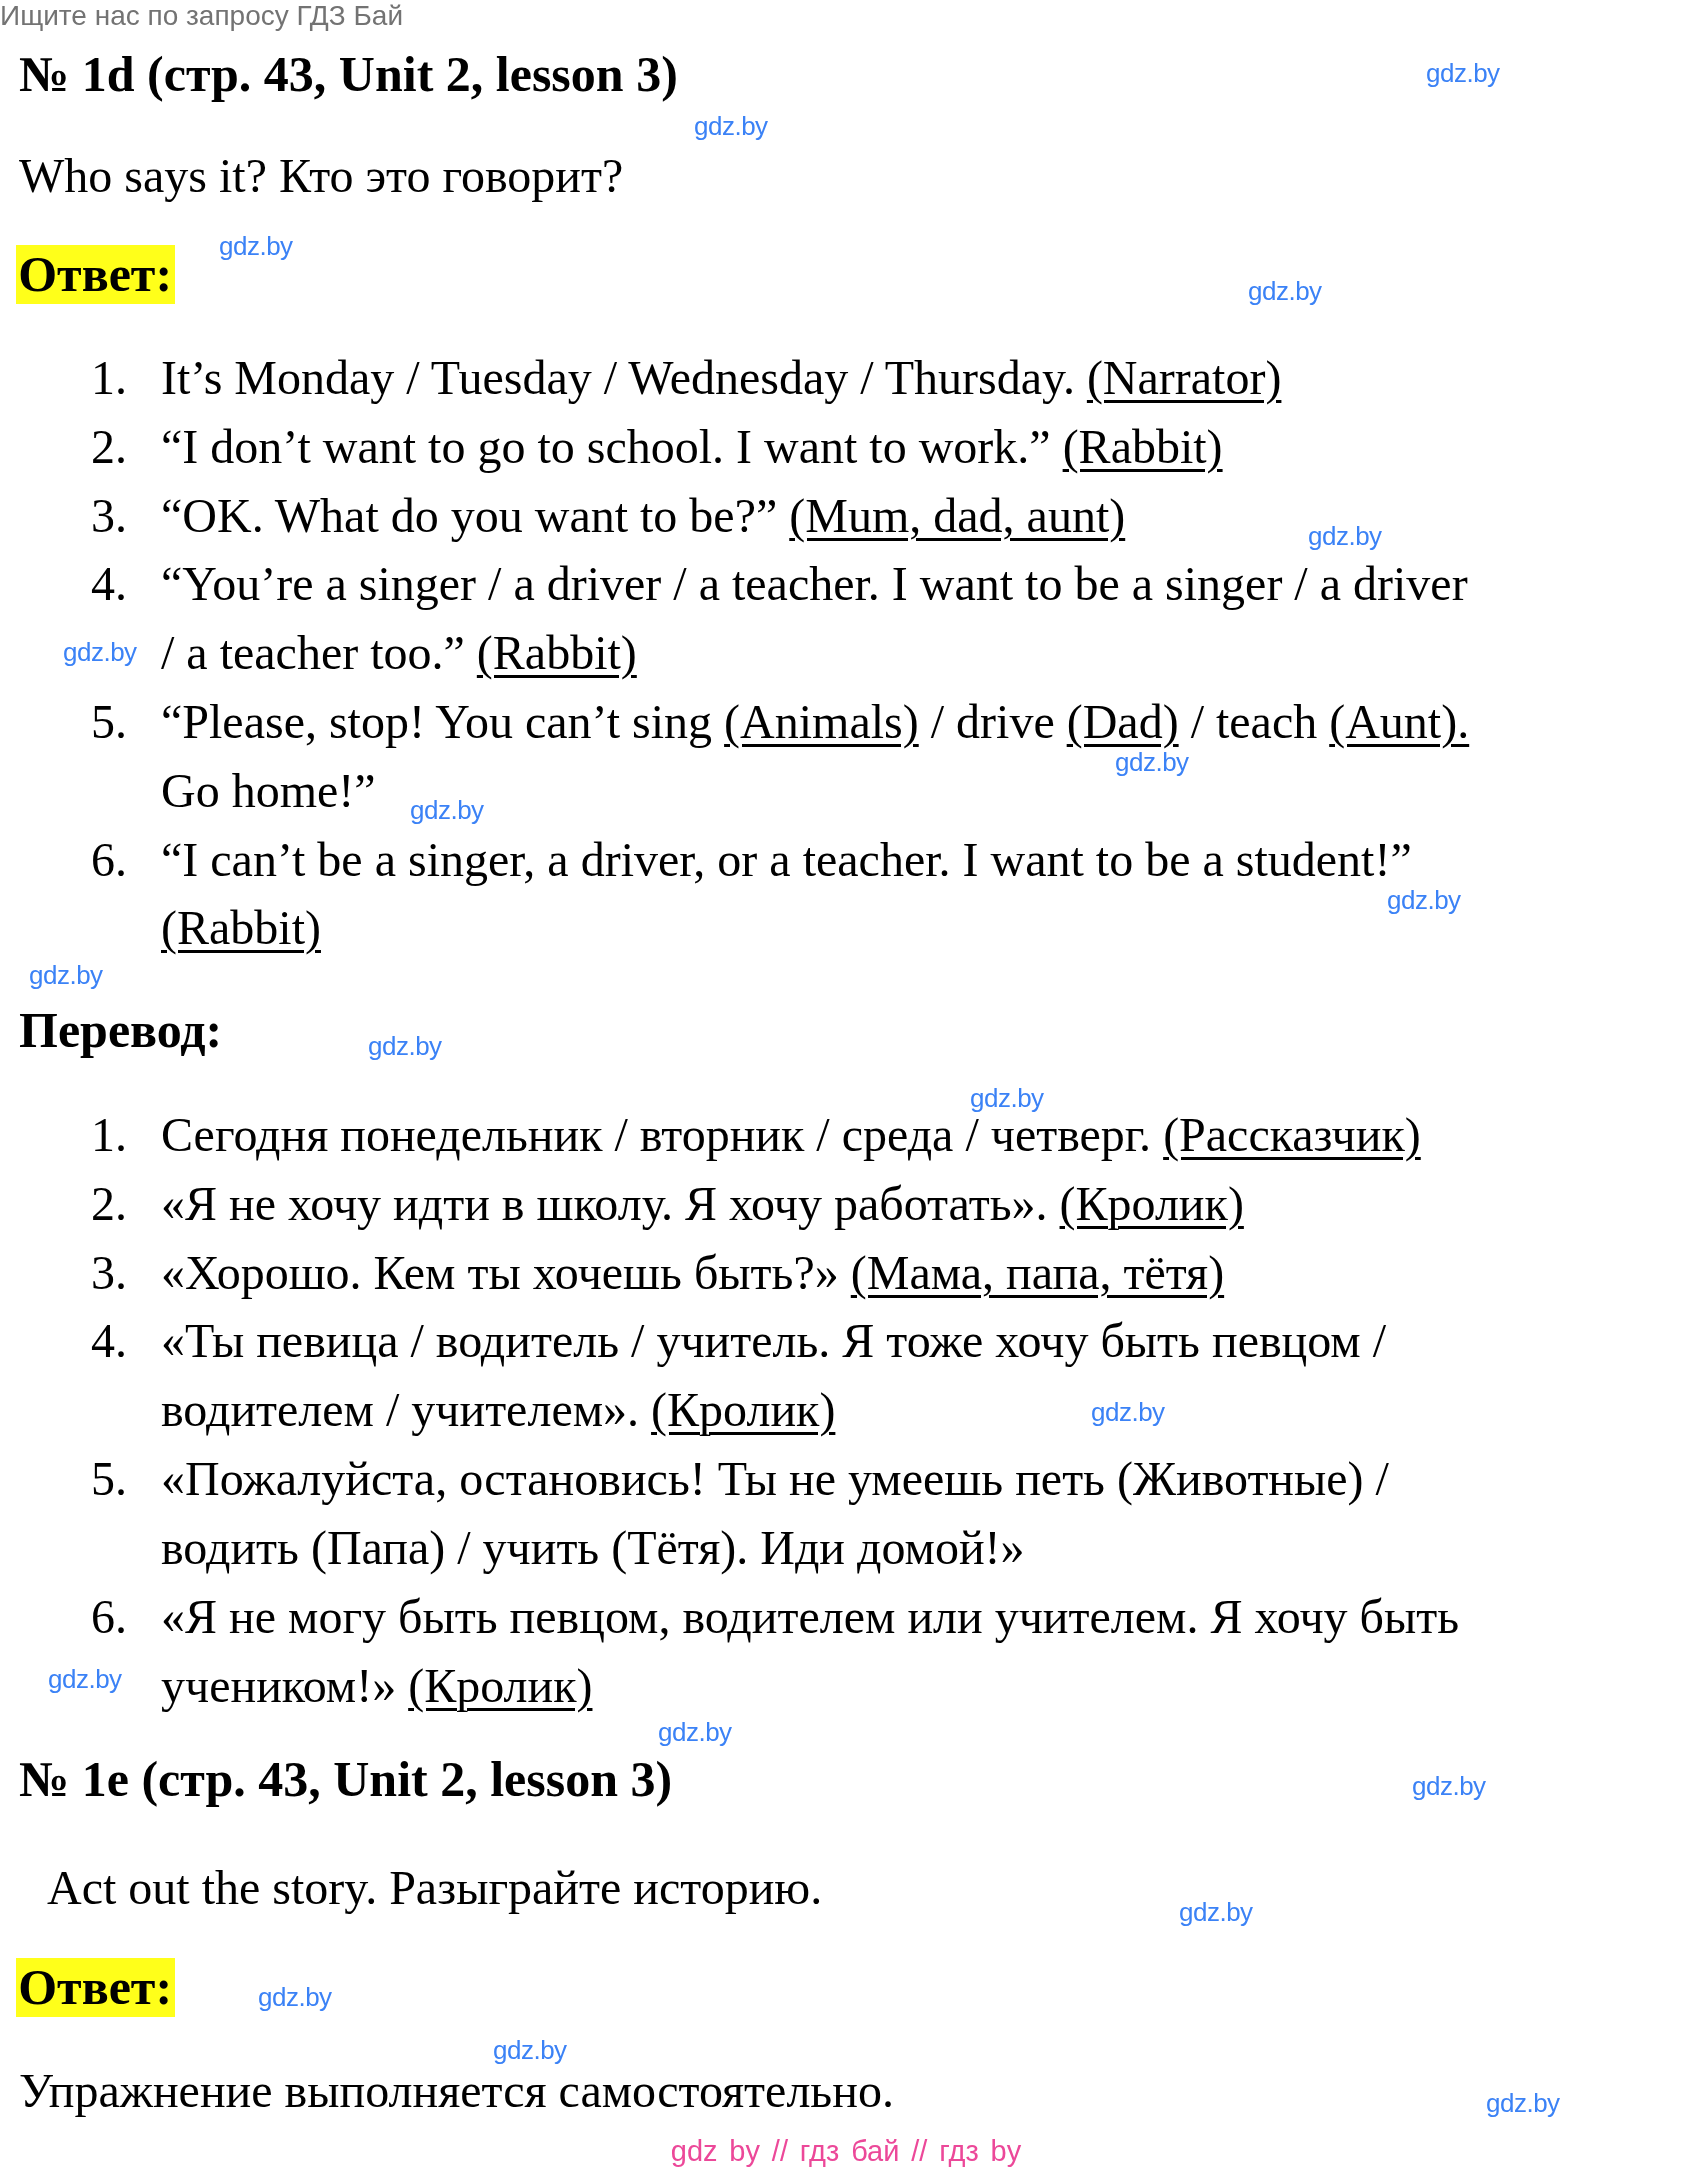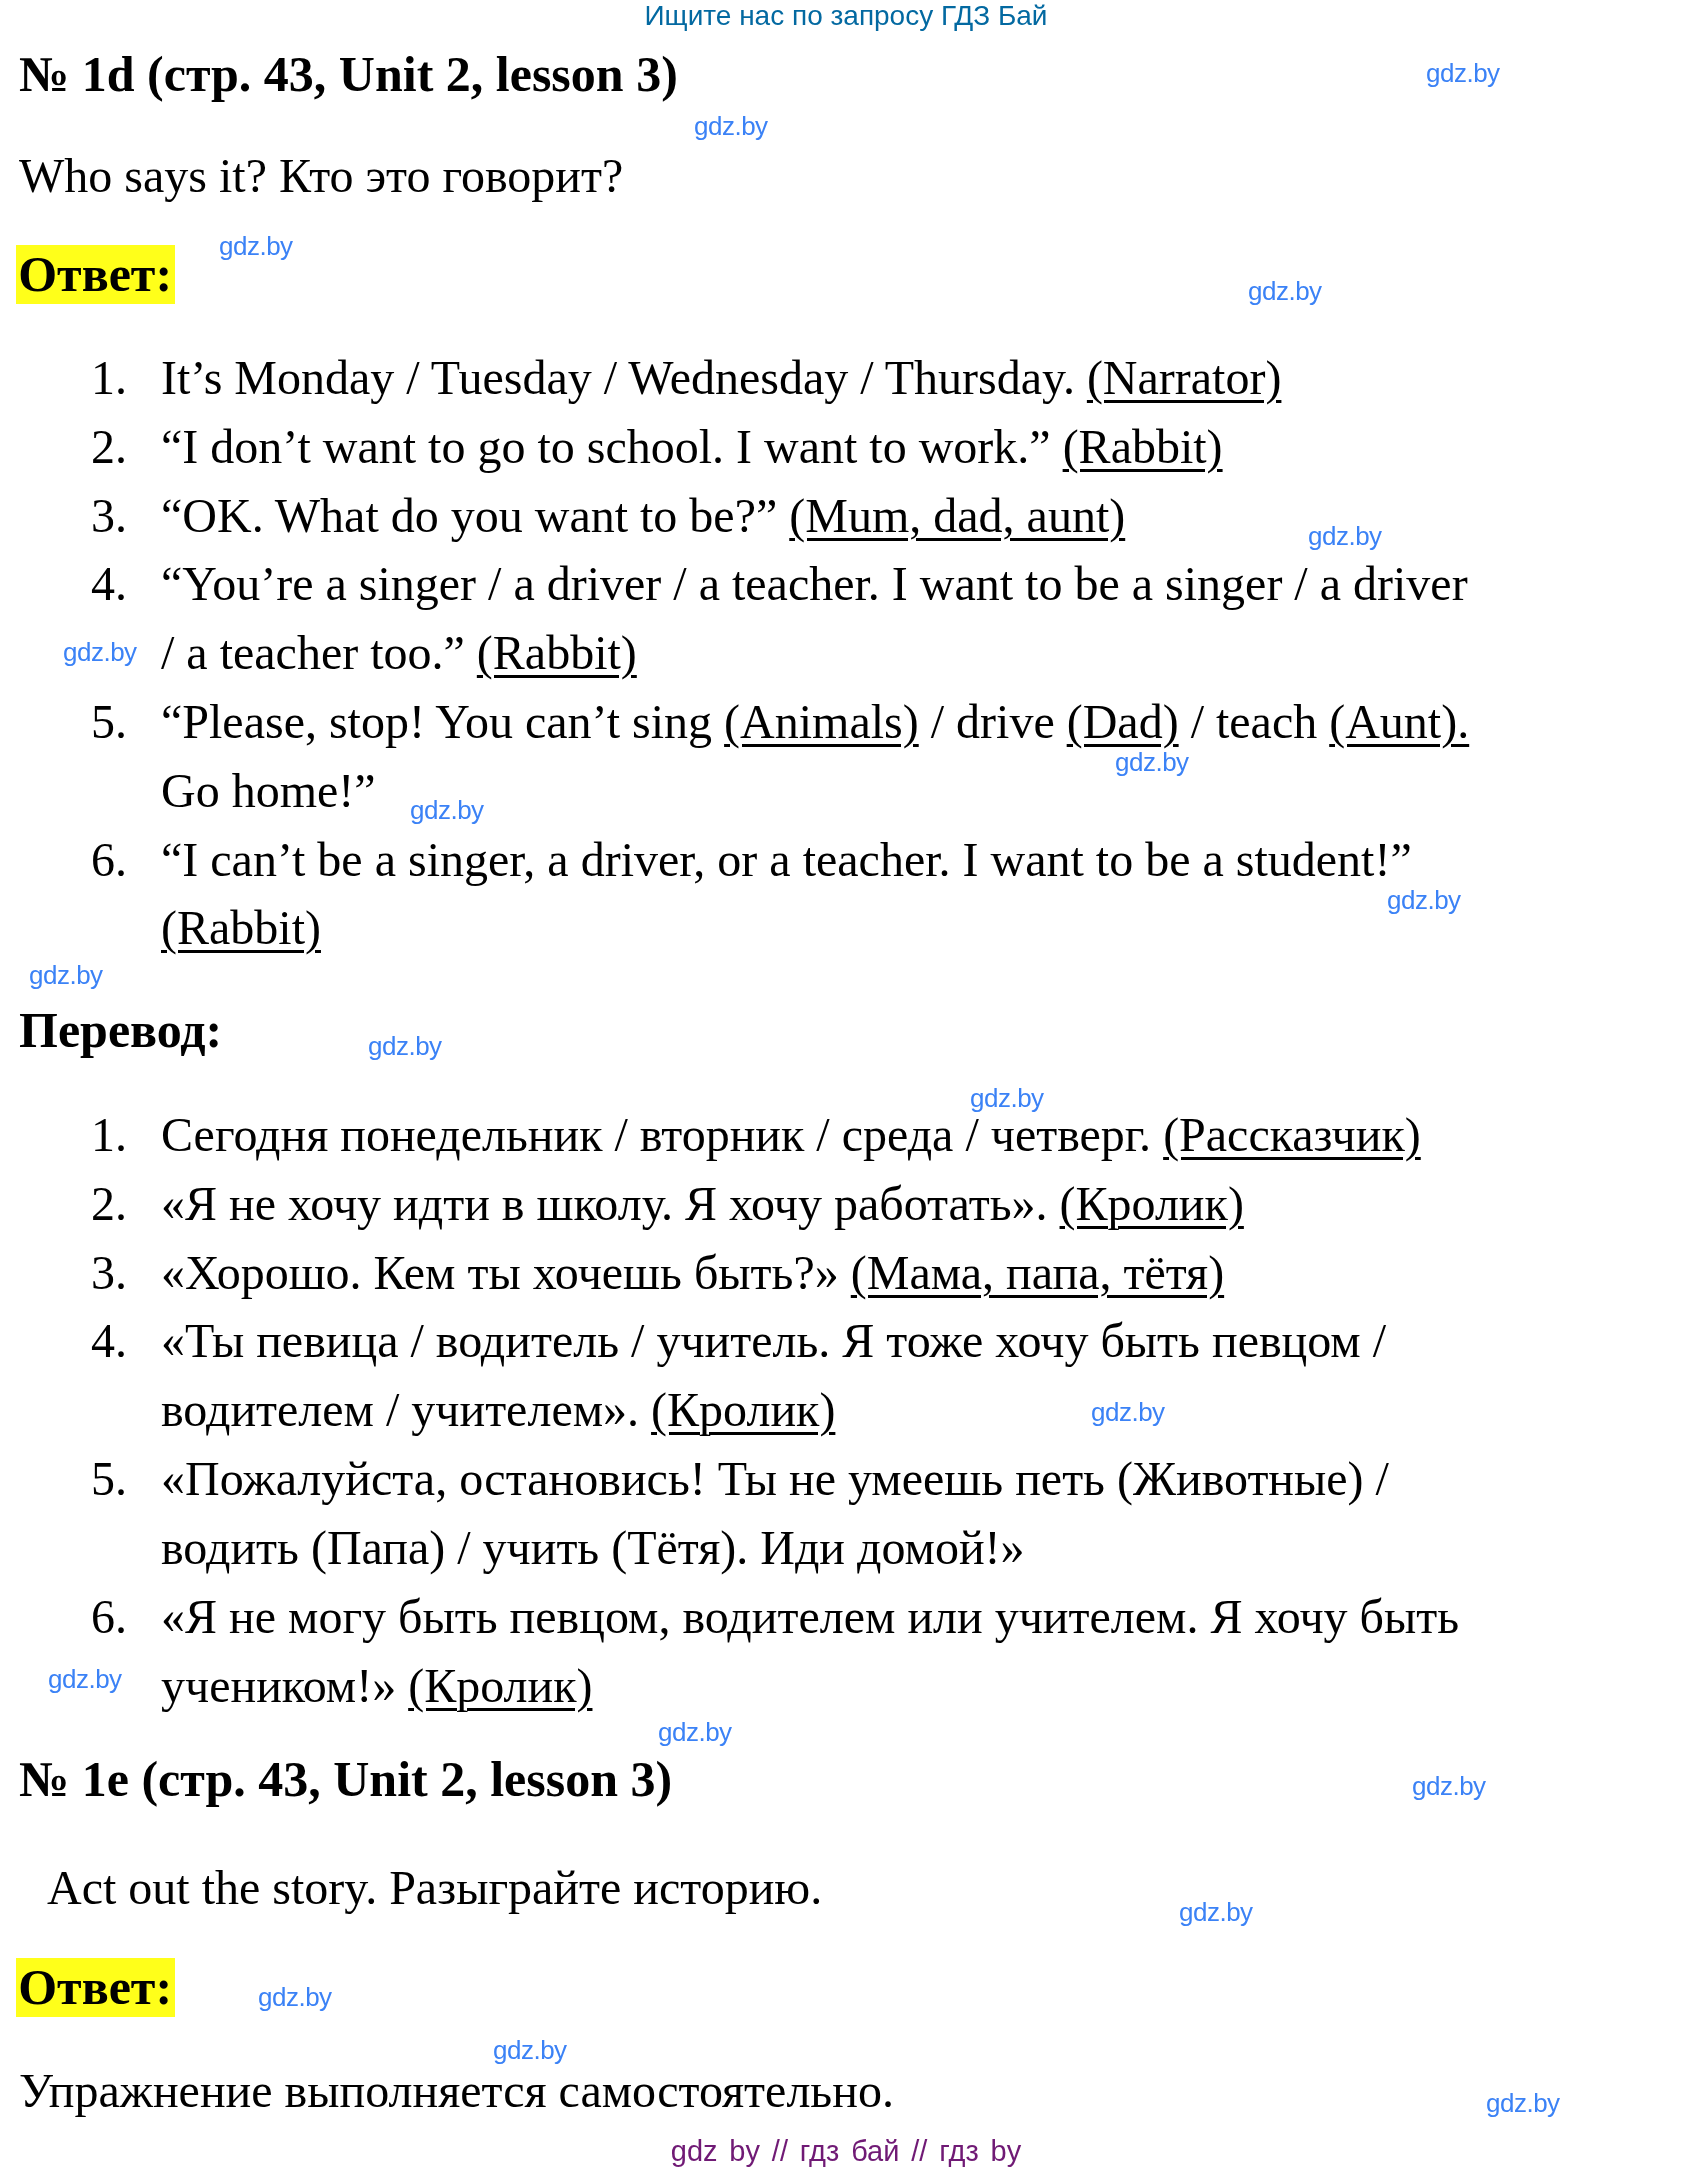--- a/index.html
+++ b/index.html
@@ -1,28 +1,28 @@
 <!DOCTYPE html>
 <html><head>
 <meta charset="utf-8">
 <style>
   html, body { margin: 0; padding: 0; background: #ffffff; }
   body { width: 1692px; height: 2176px; position: relative; overflow: hidden; font-family: "Liberation Serif", serif; color: #000; }
   .abs { position: absolute; white-space: nowrap; }
-  .banner { top: 0px; left: 0; width: 1692px; text-align: center; font-family: "Liberation Sans", sans-serif; font-size: 28px; line-height: 32.5px; color: #0369a1; }
+  .banner { top: 0px; left: 0; width: 1692px; text-align: left; font-family: "Liberation Sans", sans-serif; font-size: 28px; line-height: 32.5px; color: #737373; }
   .h-title { font-family: "Liberation Serif", serif; font-weight: bold; font-size: 50px; line-height: 57px; left: 19px; }
   .task { font-size: 48px; line-height: 55px; left: 19px; }
   .answer-label { font-weight: bold; font-size: 50px; line-height: 59px; background: #ffff1a; left: 16.3px; padding: 0 2.9px 0 1.9px; }
   .section-label { font-weight: bold; font-size: 50px; line-height: 57px; left: 19px; }
   .wm { font-family: "Liberation Sans", sans-serif; font-size: 26px; line-height: 29px; color: #3b82f6; letter-spacing: -0.5px; }
   .li { font-size: 48px; line-height: 57px; }
   .num { left: 91px; }
   .txt { left: 161px; }
   .u { text-decoration: underline; text-decoration-thickness: 2.9px; text-underline-offset: 5.7px; }
-  .footer { top: 2134px; left: 0; width: 1692px; text-align: center; font-family: "Liberation Sans", sans-serif; font-size: 29px; line-height: 34px; color: #701a75; word-spacing: 3.8px; }
+  .footer { top: 2134px; left: 0; width: 1692px; text-align: center; font-family: "Liberation Sans", sans-serif; font-size: 29px; line-height: 34px; color: #ec4899; word-spacing: 3.8px; }
 </style>
 </head>
 <body>
 
 <div class="abs banner">Ищите нас по запросу ГДЗ Бай</div>
 
 <div class="abs h-title" style="top:46px;">№ 1d (стр. 43, Unit 2, lesson 3)</div>
 <div class="abs wm" style="top:59px; left:1426px;">gdz.by</div>
 <div class="abs wm" style="top:112px; left:694px;">gdz.by</div>
 <div class="abs task" style="top:148px;">Who says it? Кто это говорит?</div>

